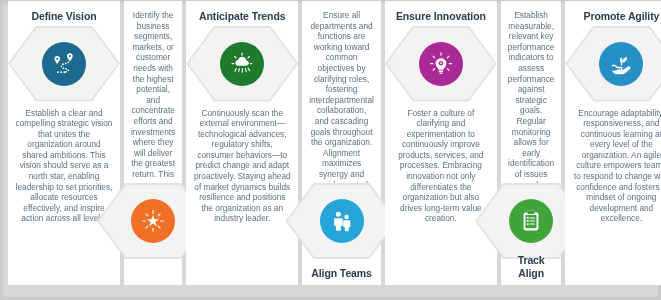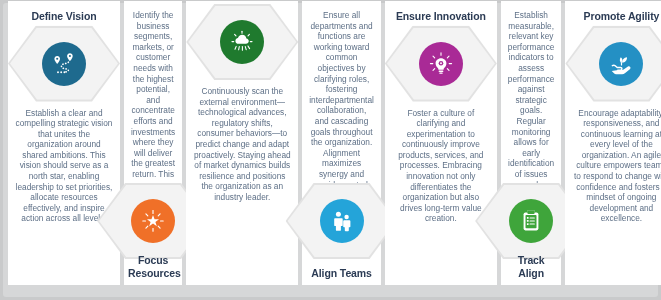--- a/index.html
+++ b/index.html
@@ -152,24 +152,24 @@
                 <line x1="20.5" y1="13" x2="23.2" y2="13"></line>
                 <line x1="5.9" y1="5.9" x2="7.8" y2="7.8"></line>
                 <line x1="18.2" y1="18.2" x2="20.1" y2="20.1"></line>
                 <line x1="20.1" y1="5.9" x2="18.2" y2="7.8"></line>
                 <line x1="7.8" y1="18.2" x2="5.9" y2="20.1"></line>
               </g>
             </svg>
           </span>
         </div>
       </div>
-      <div class="title">Focus Resources</div>
-    </div>
-
-    <div class="panel top">
+    </div>
+
+    <div class="panel top">
+      <div class="title">Anticipate Trends</div>
       <div class="hexwrap">
         <div class="hex"></div>
         <div class="hex-inner"></div>
         <div class="circle" style="background:#1f7a2e">
           <span>
             <svg width="26" height="26" viewBox="0 0 26 26">
               <path d="M9.4 14.8c-1.7 0-3.0-1.3-3.0-2.9 0-1.5 1.1-2.7 2.6-2.9 0.4-1.9 2.1-3.3 4.2-3.3 2.2 0 4.0 1.6 4.2 3.7 1.4 0.2 2.4 1.4 2.4 2.7 0 1.5-1.3 2.7-2.9 2.7z" fill="#ffffff"></path>
               <g stroke="#ffffff" stroke-width="1.1" stroke-linecap="round">
                 <line x1="13" y1="2.3" x2="13" y2="4.3"></line>
                 <line x1="5.6" y1="5.4" x2="7.0" y2="6.9"></line>

